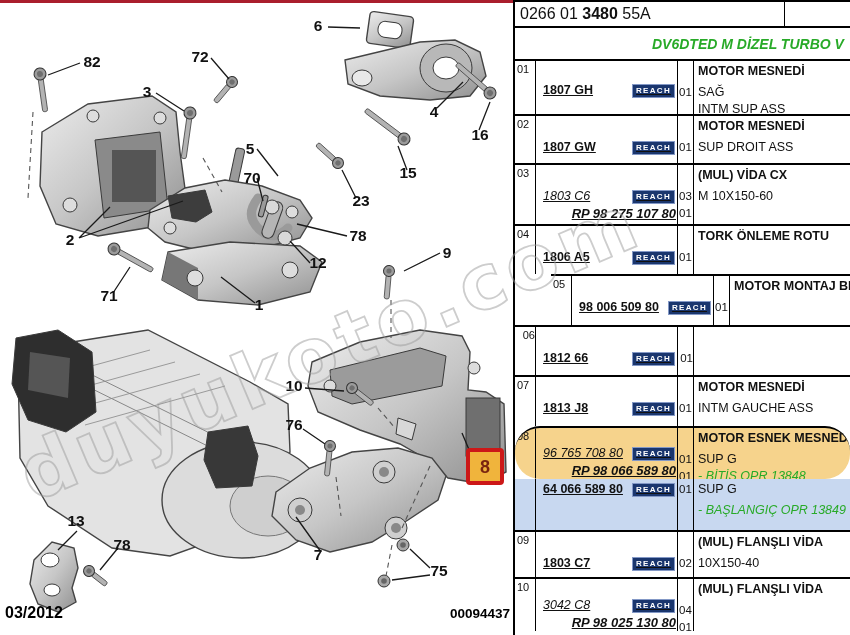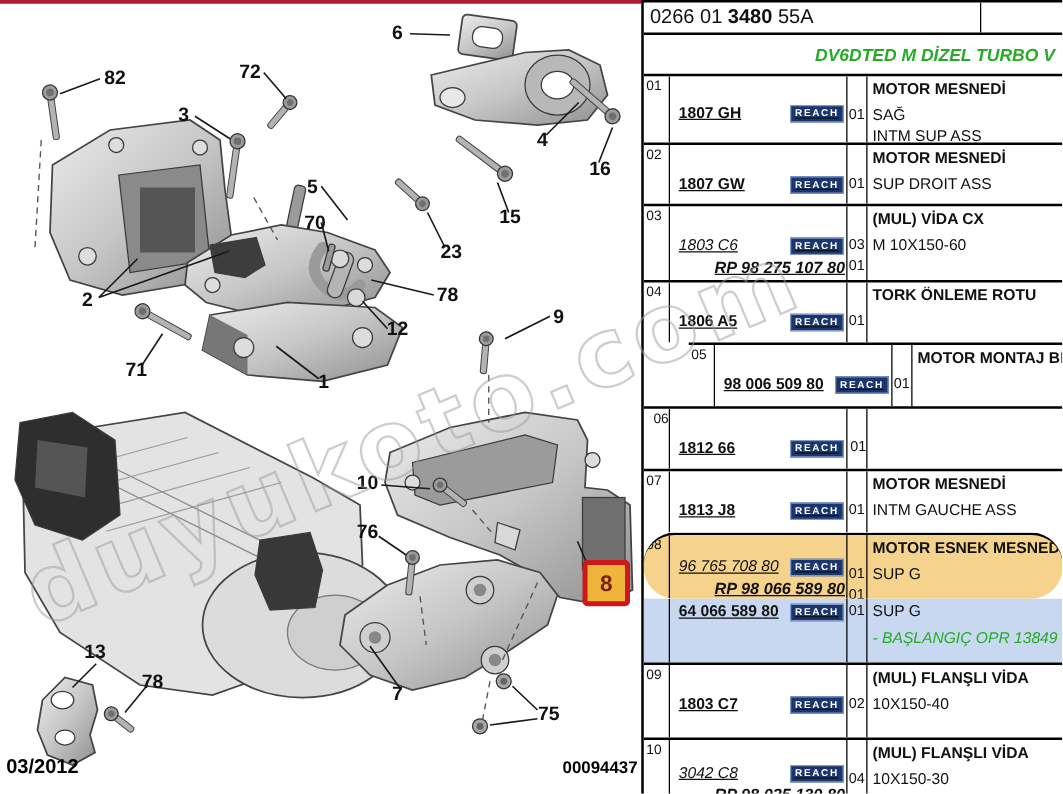--- a/index.html
+++ b/index.html
@@ -416,41 +416,42 @@
             </div>
           </div>
           <div class="cell c-qty">
             <div class="line"></div>
             <div class="line">01</div>
             <div class="line">01</div>
           </div>
           <div class="cell c-desc">
             <div class="line bold">MOTOR ESNEK MESNEDİ</div>
             <div class="line ">SUP G</div>
+            <div class="line green">- BİTİŞ OPR 13848</div>
           </div>
         </div>
         <div class="trow no-top" style="height: 51px; background: rgb(200, 216, 240);">
           <div class="cell c-ref"></div>
           <div class="cell c-part">
             <div class="line">
               <span class="pn bold">64 066 589 80</span>
               <span class="reach">REACH</span>
             </div>
             <div class="line"></div>
           </div>
           <div class="cell c-qty">
             <div class="line">01</div>
             <div class="line"></div>
           </div>
           <div class="cell c-desc">
             <div class="line ">SUP G</div>
             <div class="line green">- BAŞLANGIÇ OPR 13849</div>
           </div>
         </div>
-        <div class="trow" style="height: 60px;">
+        <div class="trow" style="height: 47px;">
           <div class="cell c-ref">09</div>
           <div class="cell c-part">
             <div class="line"></div>
             <div class="line">
               <span class="pn bold">1803 C7</span>
               <span class="reach">REACH</span>
             </div>
           </div>
           <div class="cell c-qty">
             <div class="line"></div>
@@ -473,21 +474,20 @@
               <span class="pn bolditalic">RP 98 025 130 80</span>
             </div>
           </div>
           <div class="cell c-qty">
             <div class="line"></div>
             <div class="line">04</div>
             <div class="line">01</div>
           </div>
           <div class="cell c-desc">
             <div class="line bold">(MUL) FLANŞLI VİDA</div>
-            <div class="line ">10X150-30</div>
             <div class="line "></div>
           </div>
         </div>
       </div>
   </div>
 
   <svg class="wm" width="850" height="635">
     <text class="wm-text" x="340" y="372" transform="rotate(-23 340 372)">duyukoto.com</text>
   </svg>
 

